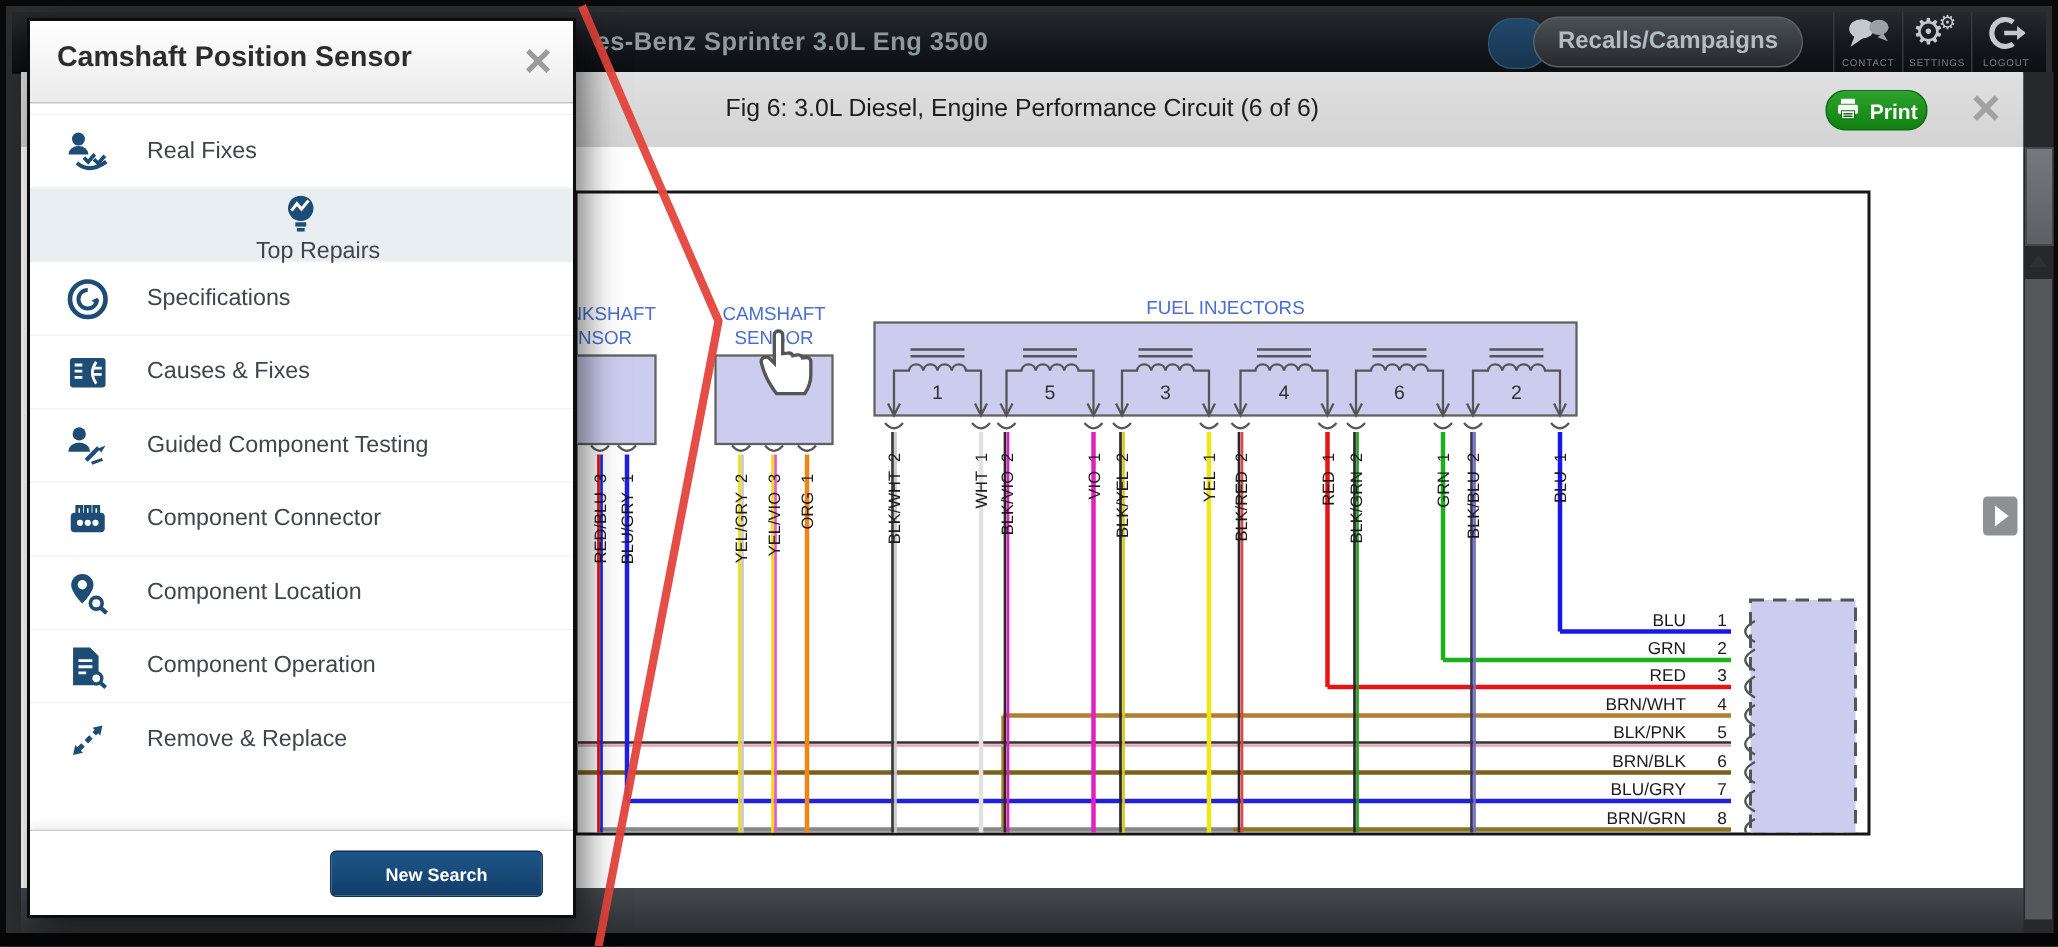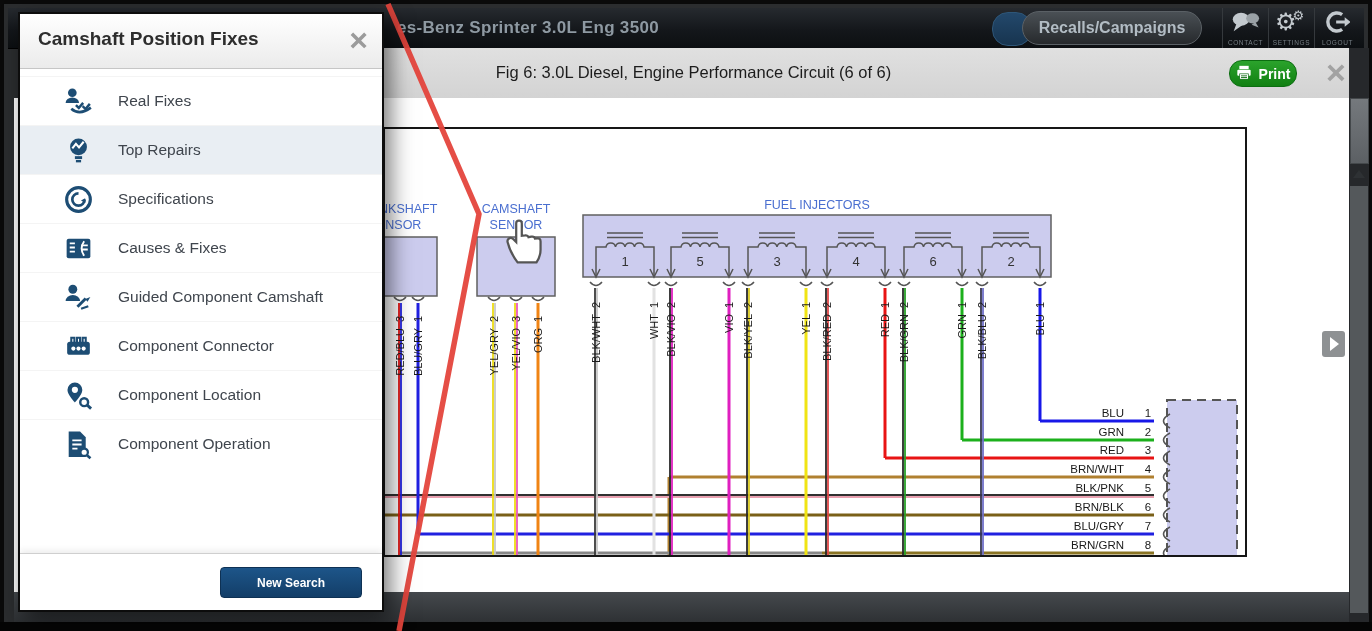--- a/index.html
+++ b/index.html
@@ -18,21 +18,21 @@
   .tb-icons{position:absolute;left:1214px;top:0;height:40px;display:flex;}
   .tb-icon{width:45px;height:40px;position:relative;border-left:1px solid #35393d;text-align:center;cursor:pointer;}
   .tb-icon .glyph{position:absolute;left:0;right:0;top:2px;height:26px;}
   .tb-icon .glyph svg{height:24px;}
   .tb-icon .lbl{position:absolute;left:0;right:0;bottom:2px;font-size:6.5px;color:#767e84;letter-spacing:.6px;}
   .gear-big{font-size:24px;color:#c3c9ce;line-height:24px;}
   .gear-small{font-size:13px;color:#c3c9ce;position:relative;top:-10px;left:-4px;}
 
   
   .fig-header{position:absolute;left:14px;top:48px;width:1335px;height:50px;
-          background:linear-gradient(#e0e0e0,#d3d3d3);border-bottom:1px solid #bdbdbd;margin-left:12px;}
+          background:linear-gradient(#e0e0e0,#d3d3d3);border-bottom:1px solid #bdbdbd;}
   .fig-title{position:absolute;left:0;width:100%;text-align:center;top:15px;font-size:16.5px;color:#1c1c1c;}
   .print-btn{position:absolute;left:1203px;top:12px;width:68px;height:27px;
           background:linear-gradient(#2ba32c,#118012);border:1px solid #0b6d10;border-radius:13px;
           color:#fff;font-size:14px;font-weight:bold;display:flex;align-items:center;justify-content:center;gap:7px;font-family:inherit;}
   .fig-close{position:absolute;left:1300px;top:0px;font-size:34px;color:#a2a2a2;font-weight:bold;line-height:48px;cursor:pointer;}
   .fig-body{position:absolute;left:14px;top:98px;width:1335px;height:494px;background:#fff;}
   .diagram-box{position:absolute;left:369px;top:29px;width:860px;height:426px;border:2px solid #161616;background:#fff;}
   svg text{font-family:"Liberation Sans",sans-serif;}
 
   .next-btn{position:absolute;left:1322px;top:331px;width:23px;height:26px;background:#8e9193;border:none;border-radius:3px;cursor:pointer;}
@@ -50,22 +50,22 @@
   
   .callout{position:absolute;left:0;top:0;z-index:40;pointer-events:none;}
 
   
   .popup{position:absolute;left:18px;top:12px;width:362px;height:596px;background:#fff;
          border:2px solid #0d0d0d;z-index:50;box-shadow:6px 8px 22px rgba(0,0,0,.55);}
   .popup-header{position:relative;height:54px;background:linear-gradient(#ffffff,#ebebeb);border-bottom:1px solid #c6c6c6;}
   .popup-title{position:absolute;left:18px;top:14px;font-size:19px;font-weight:bold;color:#2d2d2d;}
   .popup-close{position:absolute;right:14px;top:2px;font-size:32px;color:#9b9b9b;font-weight:bold;line-height:48px;cursor:pointer;}
   .menu{position:absolute;top:62px;left:0;width:100%;}
-  .menu-row{display:flex;align-items:center;height:48px;padding-left:42px;cursor:pointer;border-top:1px solid #f4f4f4;}
-  .menu-row.active{background:#e9eef3;}
+  .menu-row{display:flex;align-items:center;height:48px;padding-left:22px;cursor:pointer;border-top:1px solid #f4f4f4;}
+  .menu-row.active{background:#e9eef3;flex-direction:column;}
   .menu-icon{width:33px;height:33px;margin-right:23px;flex:none;}
   .menu-icon svg{width:100%;height:100%;}
   .menu-label{font-size:15.5px;color:#3f454d;}
   .popup-footer{position:absolute;bottom:0;left:0;width:100%;height:56px;border-top:1px solid #cfcfcf;box-shadow:0 -3px 6px rgba(0,0,0,.07);background:#fff;}
   .new-search-btn{position:absolute;right:20px;top:13px;width:142px;height:31px;
           background:linear-gradient(#1d5589,#133e68);border:1px solid #0e3154;border-radius:4px;
           color:#fff;font-weight:bold;font-size:12px;font-family:inherit;cursor:pointer;}
 </style>
 </head>
 <body>
@@ -299,21 +299,21 @@
   <div class="bottom-dim"></div>
   <div class="bottom-black"></div>
 
   <svg class="callout" width="1372" height="631">
     <polyline points="388,4 479,214 399,631" fill="none" stroke="#e4453c" stroke-width="5.5" stroke-linejoin="round" opacity="0.95"></polyline>
     <path transform="translate(498 212) scale(1.4)" d="M14 36 C11 32 8 26 7 22 C6 19 9 17.5 11 19.5 L13 21.5 L13 8 C13 5.6 17 5.6 17 8 L17 17 L19.3 16.7 C20.5 16.5 21.5 17 21.8 18 L23.8 17.6 C25 17.4 26.2 18 26.4 19 L28.2 18.8 C29.6 18.7 30.4 19.6 30.4 21 L30.4 27 C30.4 30 29.5 33 27.5 36 Z" fill="#ffffff" stroke="#555" stroke-width="1.6"></path>
   </svg>
 
   <div class="popup">
     <div class="popup-header">
-      <div class="popup-title">Camshaft Position Fixes</div>
+      <div class="popup-title">Camshaft Position Sensor</div>
       <div class="popup-close">×</div>
     </div>
     <div class="menu" id="menu">
         <div class="menu-row">
           <span class="menu-icon"><svg viewBox="0 0 32 32">
               <circle cx="10" cy="7.5" r="4.2" fill="#1d4d74"></circle>
               <path d="M3.5 17.5a6.5 5.5 0 0 1 13 0z" fill="#1d4d74"></path>
               <path d="M9 23q8 7 19-1" fill="none" stroke="#1d4d74" stroke-width="2.6"></path>
               <path d="M13.5 19.5l2.8 2.8 4.2-5" fill="none" stroke="#1d4d74" stroke-width="2.4"></path>
               <path d="M20 20.5l2.8 2.8 4.2-5" fill="none" stroke="#1d4d74" stroke-width="2.4"></path>
@@ -349,21 +349,21 @@
           <span class="menu-label">Causes &amp; Fixes</span>
         </div>
         <div class="menu-row">
           <span class="menu-icon"><svg viewBox="0 0 32 32">
               <circle cx="10.5" cy="8" r="4.3" fill="#1d4d74"></circle>
               <path d="M3.5 19.5a7 6 0 0 1 14 0z" fill="#1d4d74"></path>
               <path d="M15 25l8-8" stroke="#1d4d74" stroke-width="2.8" fill="none"></path>
               <path d="M22.5 17.5l5-2-2.8 4.6z" fill="#1d4d74"></path>
               <path d="M18.5 27l7-2.5" stroke="#1d4d74" stroke-width="2" fill="none"></path>
             </svg></span>
-          <span class="menu-label">Guided Component Camshaft</span>
+          <span class="menu-label">Guided Component Testing</span>
         </div>
         <div class="menu-row">
           <span class="menu-icon"><svg viewBox="0 0 32 32">
               <path d="M9 12v-4.5h3V12M14.5 12v-4.5h3V12M20 12v-4.5h3V12" fill="none" stroke="#1d4d74" stroke-width="2"></path>
               <rect x="5" y="11.5" width="22" height="12.5" rx="2.5" fill="#1d4d74"></rect>
               <circle cx="11" cy="18" r="2" fill="#fff"></circle>
               <circle cx="16" cy="18" r="2" fill="#fff"></circle>
               <circle cx="21" cy="18" r="2" fill="#fff"></circle>
             </svg></span>
           <span class="menu-label">Component Connector</span>
@@ -378,19 +378,27 @@
           <span class="menu-label">Component Location</span>
         </div>
         <div class="menu-row">
           <span class="menu-icon"><svg viewBox="0 0 32 32">
               <path d="M6.5 3.5h11l5.5 5.5v19h-16.5z" fill="#1d4d74"></path>
               <path d="M10 12h9M10 16h9M10 20h5" stroke="#fff" stroke-width="1.8" fill="none"></path>
               <circle cx="21.5" cy="23.5" r="3.6" fill="#fff" stroke="#1d4d74" stroke-width="2.2"></circle>
               <path d="M24.2 26.4l3.4 3" stroke="#1d4d74" stroke-width="2.6" fill="none"></path>
             </svg></span>
           <span class="menu-label">Component Operation</span>
+        </div>
+        <div class="menu-row">
+          <span class="menu-icon"><svg viewBox="0 0 32 32">
+              <path d="M10 22L22 10" stroke="#1d4d74" stroke-width="3.2" stroke-dasharray="4.2 3" fill="none"></path>
+              <path d="M25.5 6.5l-1.4 6.4-5-5z" fill="#1d4d74"></path>
+              <path d="M6.5 25.5l6.4-1.4-5-5z" fill="#1d4d74"></path>
+            </svg></span>
+          <span class="menu-label">Remove &amp; Replace</span>
         </div>
       </div>
     <div class="popup-footer">
       <button class="new-search-btn">New Search</button>
     </div>
   </div>
 </div>
 
 </body></html>

